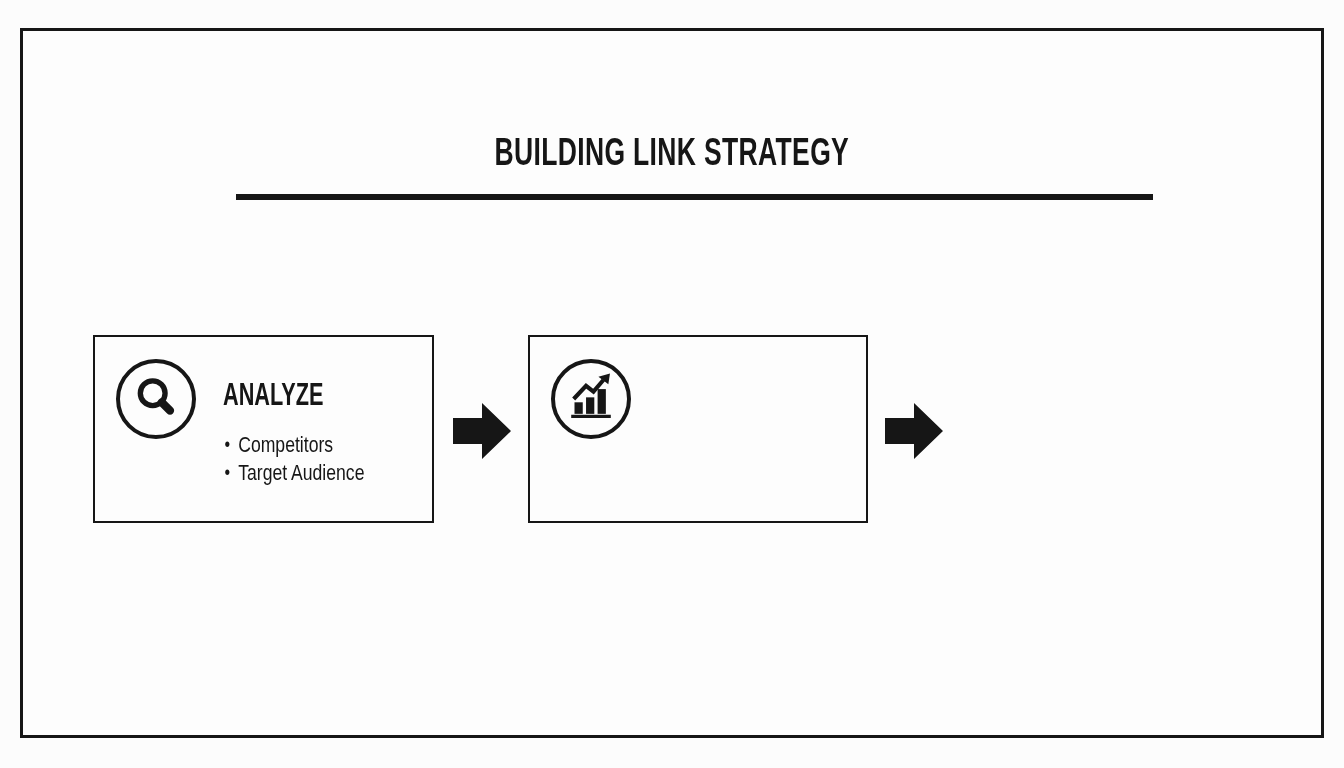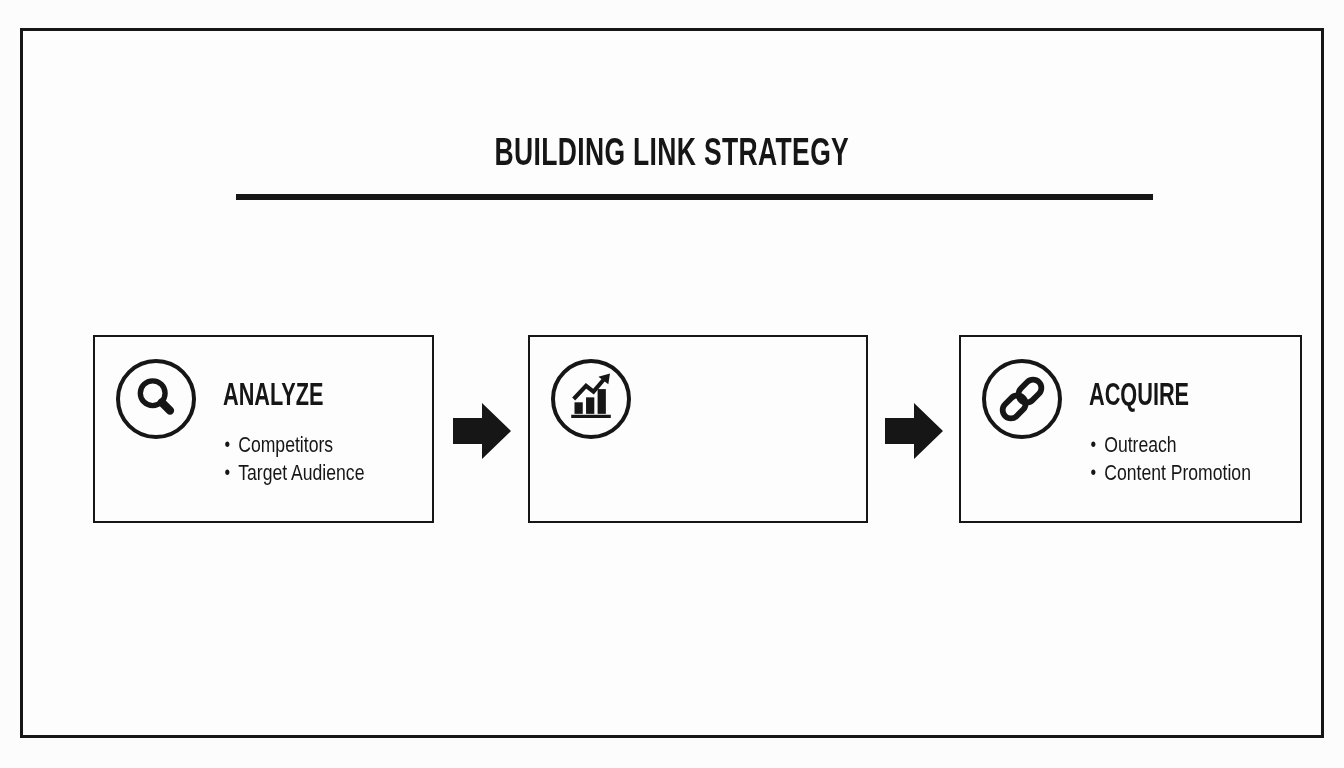--- a/index.html
+++ b/index.html
@@ -139,32 +139,15 @@
       <div class="step-text">
       </div>
     </section>
 
     <div class="arrow pos-2">
       <svg viewBox="0 0 58 56" aria-hidden="true">
         <polygon class="ink-fill" points="0,15 29,15 29,0 58,28 29,56 29,41 0,41"></polygon>
       </svg>
     </div>
 
-    <section class="step-box pos-3">
-      <div class="icon-circle">
-        <svg viewBox="0 0 80 80" aria-hidden="true">
-          <g transform="rotate(-45 40 40)" fill="none" class="ink-stroke" stroke-width="7">
-            <rect x="11" y="30" width="31" height="20" rx="10"></rect>
-            <rect x="38" y="30" width="31" height="20" rx="10"></rect>
-          </g>
-        </svg>
-      </div>
-      <div class="step-text">
-        <h2 class="step-title"><span class="condense">ACQUIRE</span></h2>
-        <ul class="bullets">
-          <li>Outreach</li>
-          <li>Content Promotion</li>
-        </ul>
-      </div>
-    </section>
 
   </div>
 </div>
 
 </body></html>

